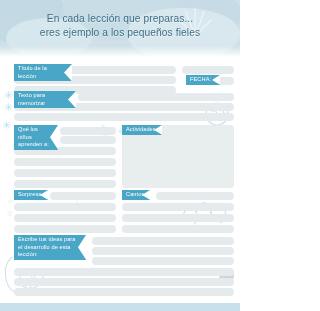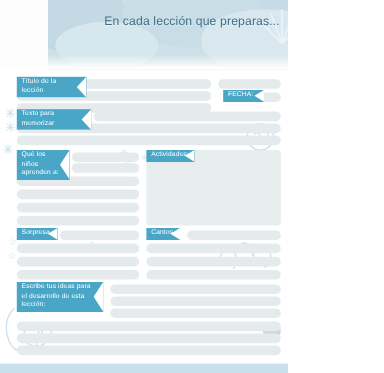--- a/index.html
+++ b/index.html
@@ -7,21 +7,21 @@
   body{
     width:240px; height:311px;
     font-family:"Liberation Sans", sans-serif;
     overflow:hidden; position:relative;
     background:#fdfdfd;
   }
 
   
   .header{
     position:absolute; left:0; top:0; width:240px; height:58px;
-    background:#cfe0e8; overflow:hidden;margin-left:40px;
+    background:#cfe0e8; overflow:hidden;
   }
   .hdr-bubble{ position:absolute; border-radius:50%; background:#dbe9ef; }
   .b1{ left:-26px; top:-18px; width:92px; height:62px; background:#c3d9e3; border-radius:48% 52% 46% 54%; }
   .b2{ left:6px;  top:18px; width:86px; height:40px; background:#d7e7ee; border-radius:50%; }
   .b3{ left:62px; top:-20px; width:120px; height:60px; background:#c8dde6; border-radius:50%; }
   .b4{ left:128px;top:8px;  width:112px; height:52px; background:#d9e8ef; border-radius:48% 52% 52% 48%; }
   .b5{ left:172px;top:-8px; width:70px;  height:44px; background:#c6dbe5; border-radius:50%; }
   .hdr-fade{
     position:absolute; left:0; bottom:0; width:240px; height:12px;
     background:linear-gradient(to bottom, rgba(255,255,255,0), #ffffff 92%);
@@ -95,20 +95,21 @@
       <line x1="21" y1="34" x2="21" y2="6"></line>
       <line x1="21" y1="34" x2="12" y2="10"></line>
       <line x1="21" y1="34" x2="30" y2="10"></line>
       <line x1="21" y1="34" x2="5" y2="18"></line>
       <line x1="21" y1="34" x2="37" y2="18"></line>
     </g>
   </svg>
 
   <div class="hdr-text">
     <span>En cada lección que preparas...</span>
+    <span>eres ejemplo a los pequeños fieles</span>
   </div>
   <div class="hdr-fade"></div>
 </div>
 
 <div class="sheet">
 
   <div class="deco star" style="left:4px;  top:32px;">✳</div>
   <div class="deco star" style="left:4px;  top:44px;">✳</div>
   <div class="deco star" style="left:2px;  top:62px;">✳</div>
   <div class="deco star-sm" style="left:100px;top:66px;">✳</div>

